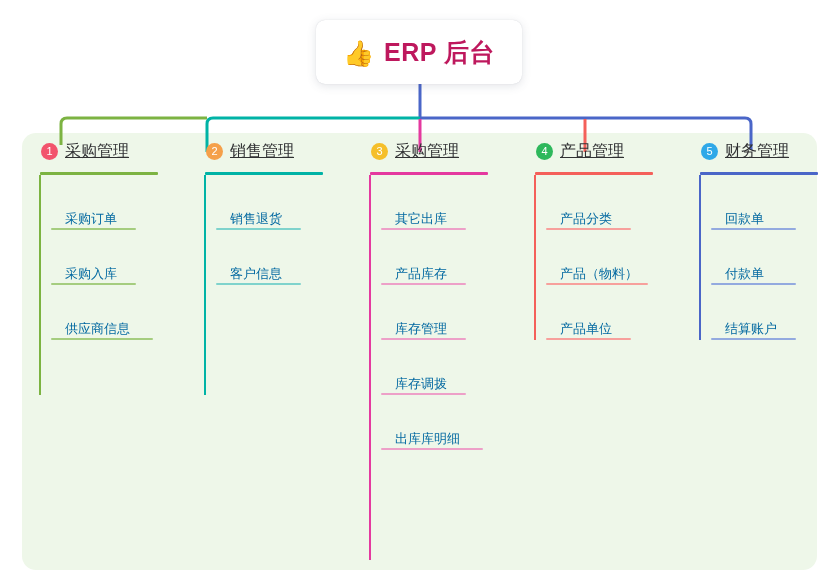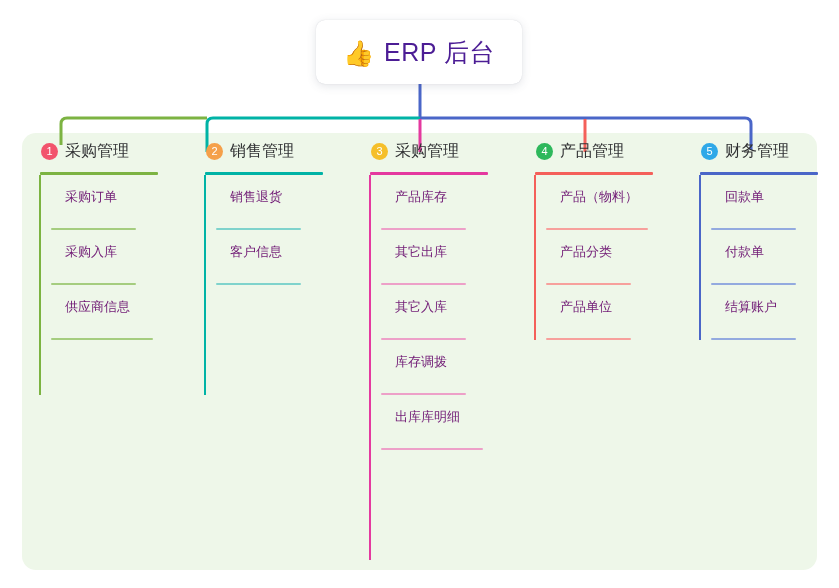--- a/index.html
+++ b/index.html
@@ -33,23 +33,24 @@
     z-index: 6;
   }
   #root-card .thumb {
     font-size: 25px;
     line-height: 1;
     display: inline-block;
     transform: translateY(1px);
   }
   #root-card .root-title {
     font-size: 25px;
-    color: #4c1d95;
+    color: #be185d;
     letter-spacing: 0.5px;
     white-space: nowrap;
+    font-weight: bold;
   }
 
   
   #connectors {
     position: absolute;
     left: 0;
     top: 0;
     width: 839px;
     height: 588px;
     pointer-events: none;
@@ -101,20 +102,21 @@
     font-size: 11px;
     line-height: 17px;
     text-align: center;
     flex: 0 0 17px;
     font-weight: normal;
   }
   .col-title {
     font-size: 16px;
     color: #303133;
     white-space: nowrap;
+    text-decoration: underline;
   }
   .col-rule {
     height: 3px;
     width: 118px;
     margin-left: 1px;
     margin-top: 3px;
     border-radius: 1px;
   }
 
   .leaves {
@@ -132,23 +134,23 @@
   .leaf {
     position: relative;
     height: 55px;
     display: flex;
     align-items: flex-end;
     padding-left: 14px;
     box-sizing: border-box;
   }
   .leaf-label {
     font-size: 13px;
-    color: #701a75;
+    color: #0369a1;
     white-space: nowrap;
-    padding-bottom: 24px;
+    padding-bottom: 2px;
     position: relative;
     z-index: 2;
   }
   .leaf-rule {
     position: absolute;
     left: 0px;
     bottom: 0px;
     height: 2px;
     width: 85px;
     border-radius: 1px;
@@ -223,29 +225,29 @@
     </div>
     <div class="column">
       <div class="col-header">
         <span class="badge" style="background: rgb(245, 191, 42);">3</span>
         <span class="col-title">采购管理</span>
       </div>
       <div class="col-rule" style="background: rgb(228, 57, 159);"></div>
       <div class="leaves">
         <div class="trunk" style="background: rgb(228, 57, 159); height: 385px;"></div>
         <div class="leaf">
+          <span class="leaf-label">其它出库</span>
+          <div class="leaf-rule" style="background: rgb(237, 160, 200);"></div>
+        </div>
+        <div class="leaf">
           <span class="leaf-label">产品库存</span>
           <div class="leaf-rule" style="background: rgb(237, 160, 200);"></div>
         </div>
         <div class="leaf">
-          <span class="leaf-label">其它出库</span>
-          <div class="leaf-rule" style="background: rgb(237, 160, 200);"></div>
-        </div>
-        <div class="leaf">
-          <span class="leaf-label">其它入库</span>
+          <span class="leaf-label">库存管理</span>
           <div class="leaf-rule" style="background: rgb(237, 160, 200);"></div>
         </div>
         <div class="leaf">
           <span class="leaf-label">库存调拨</span>
           <div class="leaf-rule" style="background: rgb(237, 160, 200);"></div>
         </div>
         <div class="leaf">
           <span class="leaf-label">出库库明细</span>
           <div class="leaf-rule wide" style="background: rgb(237, 160, 200);"></div>
         </div>
@@ -253,28 +255,28 @@
     </div>
     <div class="column">
       <div class="col-header">
         <span class="badge" style="background: rgb(46, 184, 92);">4</span>
         <span class="col-title">产品管理</span>
       </div>
       <div class="col-rule" style="background: rgb(244, 96, 90);"></div>
       <div class="leaves">
         <div class="trunk" style="background: rgb(244, 96, 90); height: 165px;"></div>
         <div class="leaf">
+          <span class="leaf-label">产品分类</span>
+          <div class="leaf-rule" style="background: rgb(247, 160, 156);"></div>
+        </div>
+        <div class="leaf">
           <span class="leaf-label">产品（物料）</span>
           <div class="leaf-rule wide" style="background: rgb(247, 160, 156);"></div>
         </div>
         <div class="leaf">
-          <span class="leaf-label">产品分类</span>
-          <div class="leaf-rule" style="background: rgb(247, 160, 156);"></div>
-        </div>
-        <div class="leaf">
           <span class="leaf-label">产品单位</span>
           <div class="leaf-rule" style="background: rgb(247, 160, 156);"></div>
         </div>
       </div>
     </div>
     <div class="column">
       <div class="col-header">
         <span class="badge" style="background: rgb(47, 168, 232);">5</span>
         <span class="col-title">财务管理</span>
       </div>

